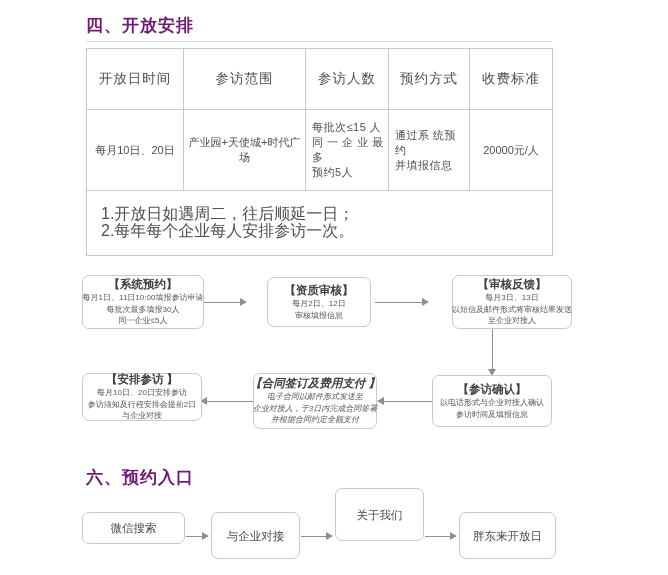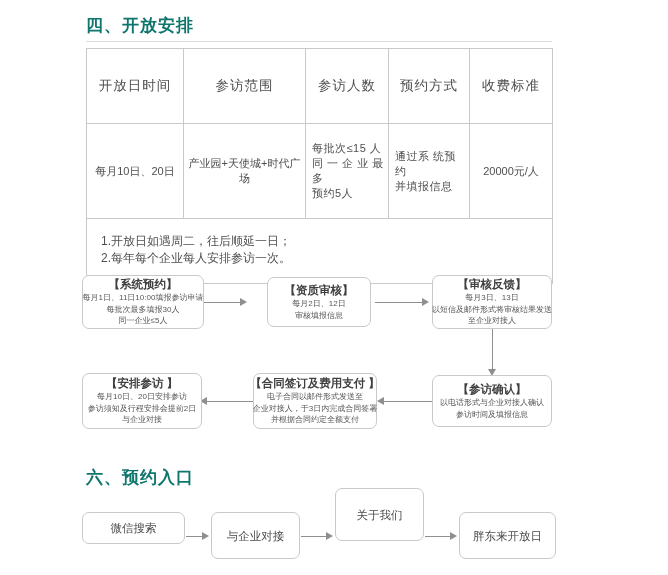--- a/index.html
+++ b/index.html
@@ -11,21 +11,21 @@
     overflow:hidden;
     position:relative;
   }
   .page{position:relative;width:668px;height:575px;}
 
   
   .section-heading{
     position:absolute;
     font-size:17px;
     font-weight:bold;
-    color:#0f766e;
+    color:#701a75;
     letter-spacing:1px;
     white-space:nowrap;
   }
   .heading-rule{
     position:absolute;
     height:1px;
     background:#dcdcdc;
   }
 
   
@@ -35,39 +35,39 @@
     top:48px;
     width:466px;
     border-collapse:collapse;
     table-layout:fixed;
   }
   .info-table td{
     border:1px solid #c9c9c9;
     text-align:center;
     vertical-align:middle;
     color:#4f4f4f;
-    padding:17px 4px;
+    padding:10px 4px;
   }
   .info-table .th-cell{
     font-size:13.5px;
     height:40px;
     letter-spacing:1px;
   }
   .info-table .td-cell{
     font-size:11px;
     height:52px;
     line-height:15px;
   }
   .info-table .td-cell.multi{
     text-align:left;
     padding-left:6px;
     letter-spacing:.5px;
   }
   .notes-cell{
-    font-size:12px;
+    font-size:16px;
     text-align:left !important;
     line-height:17px;
     padding:8px 10px 10px 14px !important;
     height:46px;
   }
   .col-a{width:97px;}
   .col-b{width:122px;}
   .col-c{width:83px;}
   .col-d{width:81px;}
   .col-e{width:83px;}
@@ -209,50 +209,50 @@
 
   <div class="flow-box" style="left:267px;top:277px;width:104px;height:50px;">
     <div class="flow-title">【资质审核】</div>
     <div class="flow-line">每月2日、12日</div>
     <div class="flow-line">审核填报信息</div>
   </div>
 
   <div class="arrow-h" style="left:375px;top:302px;width:47px;"></div>
   <div class="arrow-head ah-right" style="left:422px;top:298px;"></div>
 
-  <div class="flow-box" style="left:432px;top:275px;width:120px;height:54px;">
+  <div class="flow-box" style="left:452px;top:275px;width:120px;height:54px;">
     <div class="flow-title">【审核反馈】</div>
     <div class="flow-line">每月3日、13日</div>
     <div class="flow-line">以短信及邮件形式将审核结果发送</div>
     <div class="flow-line">至企业对接人</div>
   </div>
 
   <div class="arrow-v" style="left:492px;top:329px;height:40px;"></div>
   <div class="arrow-head ah-down" style="left:488px;top:369px;"></div>
 
   <div class="flow-box" style="left:432px;top:375px;width:120px;height:52px;">
     <div class="flow-title">【参访确认】</div>
     <div class="flow-line">以电话形式与企业对接人确认</div>
     <div class="flow-line">参访时间及填报信息</div>
   </div>
 
   <div class="arrow-h" style="left:384px;top:401px;width:48px;"></div>
   <div class="arrow-head ah-left" style="left:377px;top:397px;"></div>
 
-  <div class="flow-box" style="left:253px;top:373px;width:124px;height:56px;">
+  <div class="flow-box" style="left:253px;top:373px;width:124px;height:56px;font-style:italic;">
     <div class="flow-title">【合同签订及费用支付 】</div>
     <div class="flow-line">电子合同以邮件形式发送至</div>
     <div class="flow-line">企业对接人，于3日内完成合同签署</div>
     <div class="flow-line">并根据合同约定全额支付</div>
   </div>
 
   <div class="arrow-h" style="left:207px;top:401px;width:46px;"></div>
   <div class="arrow-head ah-left" style="left:200px;top:397px;"></div>
 
-  <div class="flow-box" style="left:82px;top:373px;width:120px;height:56px;">
+  <div class="flow-box" style="left:82px;top:373px;width:120px;height:48px;">
     <div class="flow-title">【安排参访 】</div>
     <div class="flow-line">每月10日、20日安排参访</div>
     <div class="flow-line">参访须知及行程安排会提前2日</div>
     <div class="flow-line">与企业对接</div>
   </div>
 
   <div class="section-heading" style="left:86px;top:466px;">六、预约入口</div>
 
   <div class="entry-box" style="left:82px;top:512px;width:103px;height:32px;">
     <div class="entry-line">微信搜索</div>

